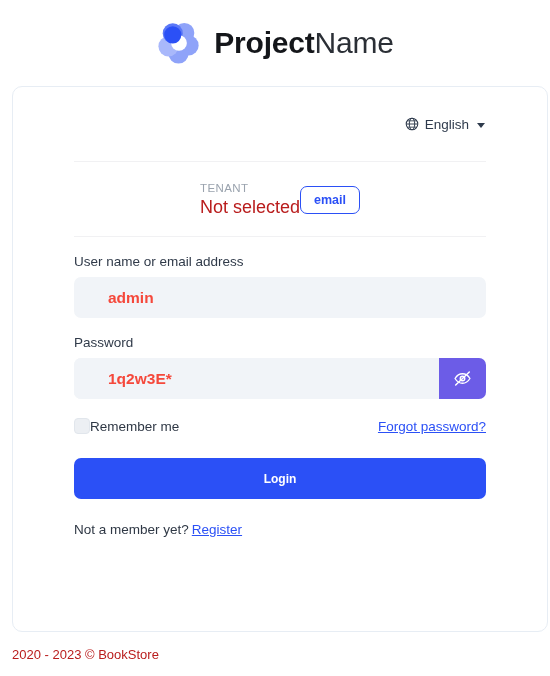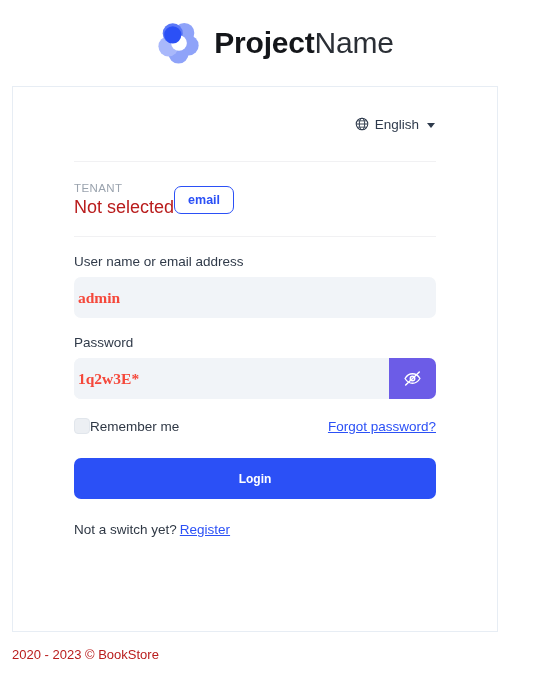--- a/index.html
+++ b/index.html
@@ -40,25 +40,25 @@
     white-space: nowrap;
   }
   .brand-text .b1 { font-weight: bold; color: #14161a; }
   .brand-text .b2 { font-weight: normal; color: #2b2f36; }
 
   
   .card {
     position: absolute;
     left: 12px;
     top: 86px;
-    width: 486px;
+    width: 536px;
     height: 546px;
     background: #ffffff;
     border: 1px solid #e7edf4;
-    border-radius: 0;
+    border-radius: 10px;
   }
   .card-inner {
     padding: 0 61px;
   }
 
   
   .lang-row {
     display: flex;
     justify-content: flex-end;
     align-items: center;
@@ -86,21 +86,21 @@
   .divider {
     height: 1px;
     background: #f1f1f3;
     width: 100%;
   }
 
   
   .tenant-row {
     display: flex;
     align-items: center;
-    justify-content: flex-start;
+    justify-content: center;
     padding: 20px 0 18px 0;
   }
   .tenant-label {
     font-size: 11.5px;
     letter-spacing: 0.4px;
     color: #9aa3ae;
     text-transform: uppercase;
     margin-bottom: 3px;
   }
   .tenant-value {
@@ -134,25 +134,25 @@
     height: 41px;
     border-radius: 7px;
     overflow: hidden;
     background: #f1f4f8;
   }
   .input-shell input {
     flex: 1 1 auto;
     border: 0;
     outline: none;
     background: #f1f4f8;
-    font-family: Liberation Serif, serif;
+    font-family: Liberation Sans, sans-serif;
     font-size: 15.5px;
     font-weight: bold;
     color: #f5483b;
-    padding: 0 4px;
+    padding: 0 34px;
     min-width: 0;
   }
   .eye-btn {
     flex: 0 0 auto;
     width: 47px;
     background: #6c5ce7;
     border: 0;
     display: flex;
     align-items: center;
     justify-content: center;
@@ -299,21 +299,21 @@
         <div class="remember">
           <span class="checkbox"></span>
           <span class="remember-label">Remember me</span>
         </div>
         <a class="link">Forgot password?</a>
       </div>
 
       <button class="login-btn">Login</button>
 
       <div class="signup-row">
-        <span>Not a switch yet?</span><a class="link">Register</a>
+        <span>Not a member yet?</span><a class="link">Register</a>
       </div>
 
     </div>
   </div>
 
   <div class="footer">2020 - 2023 © BookStore</div>
 
 </div>
 
 </body></html>

